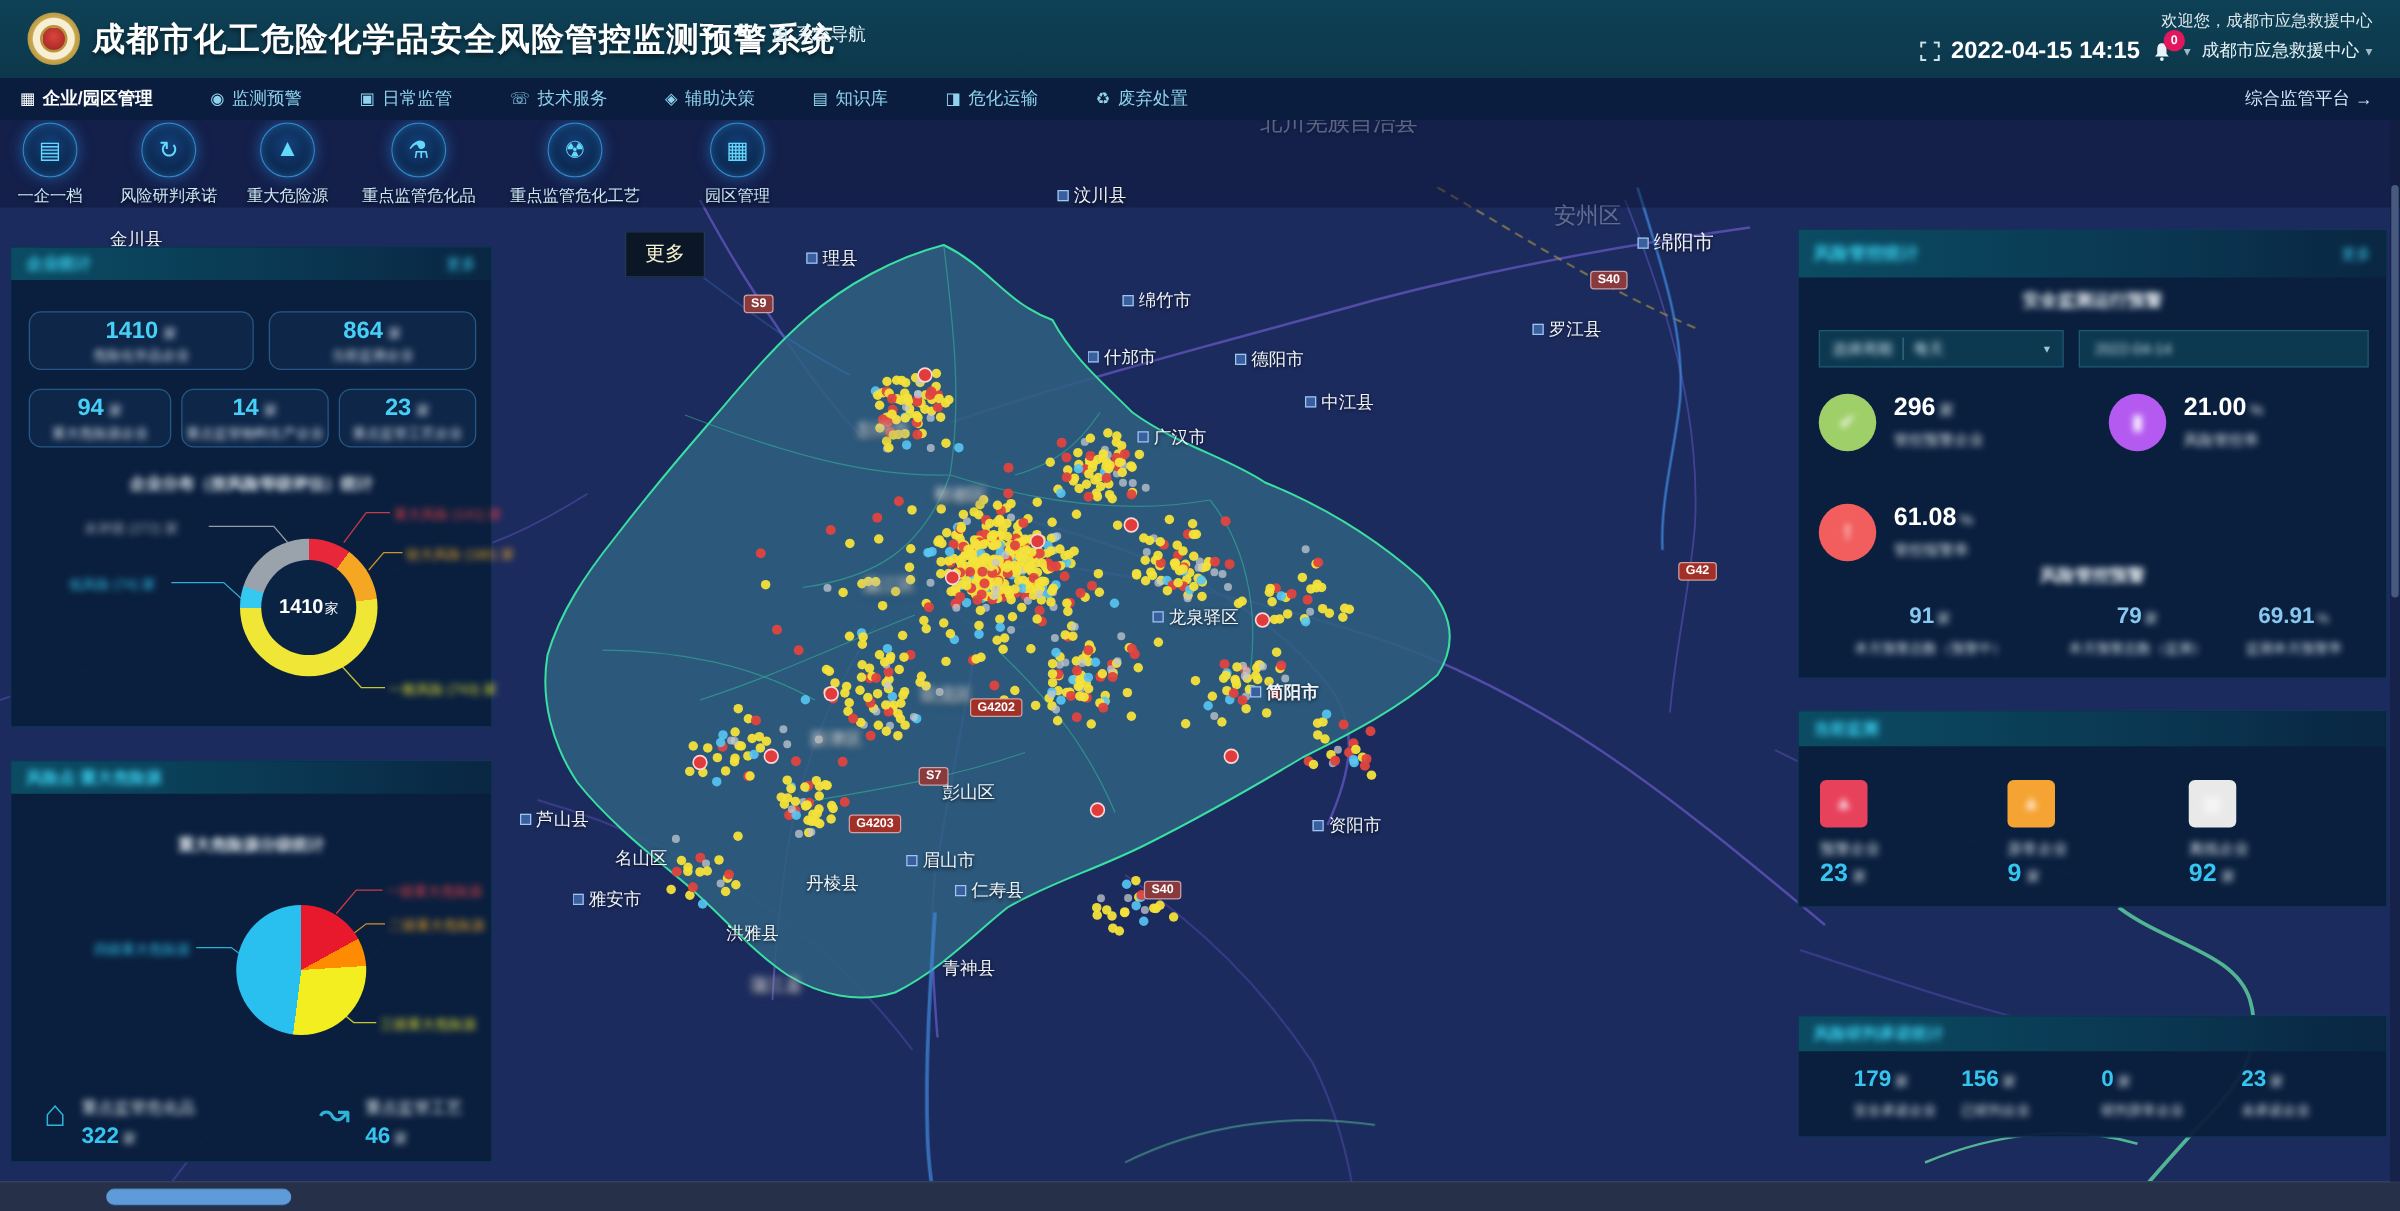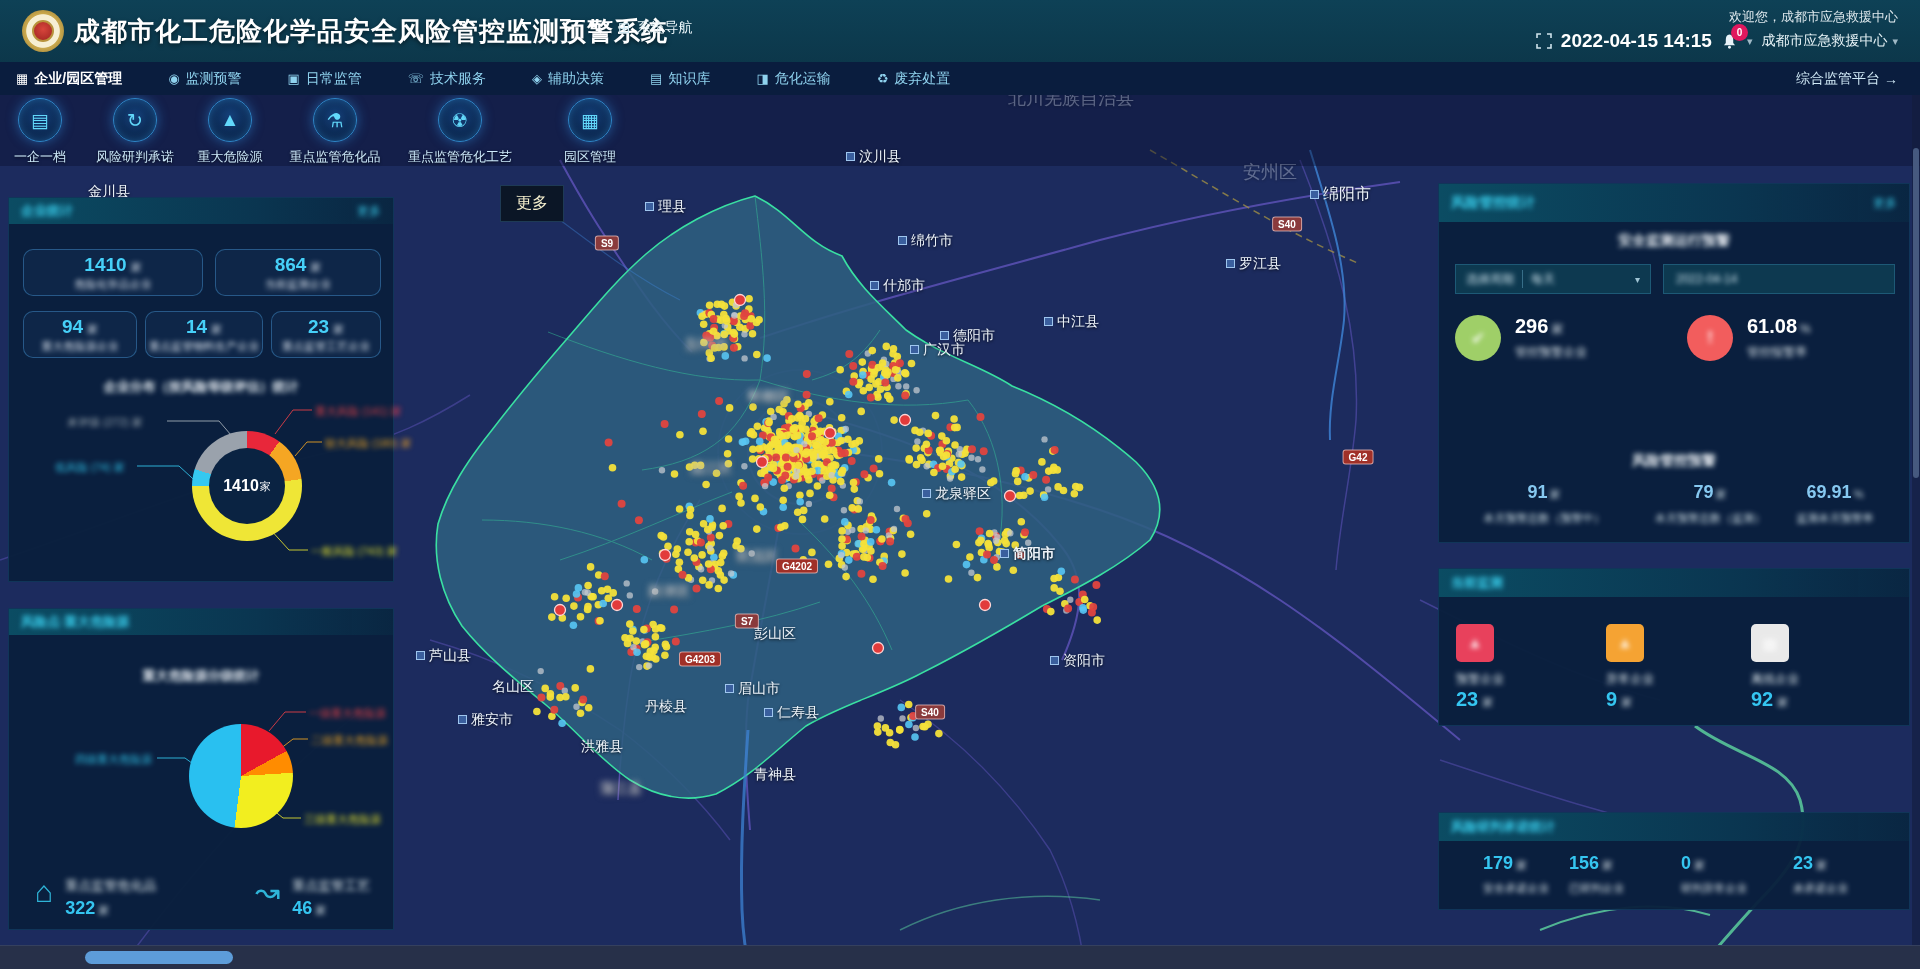--- a/index.html
+++ b/index.html
@@ -1143,21 +1143,21 @@
       <div class="lbl mk" style="left: 645px; top: 198px;"><span>理县</span></div>
 
       <div class="lbl big mk" style="left: 1310px; top: 184px;"><span>绵阳市</span></div>
 
       <div class="lbl mk" style="left: 898px; top: 232px;"><span>绵竹市</span></div>
 
       <div class="lbl mk" style="left: 1226px; top: 255px;"><span>罗江县</span></div>
 
       <div class="lbl mk" style="left: 870px; top: 277px;"><span>什邡市</span></div>
 
-      <div class="lbl mk" style="left: 940px; top: 279px; margin-top: 48px;"><span>德阳市</span></div>
+      <div class="lbl mk" style="left: 988px; top: 279px;"><span>德阳市</span></div>
 
       <div class="lbl mk" style="left: 1044px; top: 313px;"><span>中江县</span></div>
 
       <div class="lbl mk" style="left: 910px; top: 341px;"><span>广汉市</span></div>
 
       <div class="lbl mk" style="left: 922px; top: 485px;"><span>龙泉驿区</span></div>
 
       <div class="lbl mk" style="left: 1000px; top: 545px; font-weight: bold;"><span>简阳市</span></div>
 
       <div class="lbl mk" style="left: 1050px; top: 652px;"><span>资阳市</span></div>
@@ -1463,20 +1463,29 @@
         <span class="rcirc" style="background: rgb(159, 207, 104);">
             <span class="bl">✔</span>
           </span>
         <span class="rtxt">
           <div><span class="vv">296</span><span class="uu bl">家</span></div>
           <div class="lab bl">管控预警企业</div>
         </span>
       </div>
 
 
+      <div class="ritem">
+        <span class="rcirc" style="background: rgb(180, 90, 240);">
+            <span class="bl">▮</span>
+          </span>
+        <span class="rtxt">
+          <div><span class="vv">21.00</span><span class="uu bl">%</span></div>
+          <div class="lab bl">风险管控率</div>
+        </span>
+      </div>
 
       <div class="ritem">
         <span class="rcirc" style="background: rgb(242, 93, 93);">
             <span class="bl">!</span>
           </span>
         <span class="rtxt">
           <div><span class="vv">61.08</span><span class="uu bl">%</span></div>
           <div class="lab bl">管控报警率</div>
         </span>
       </div>

